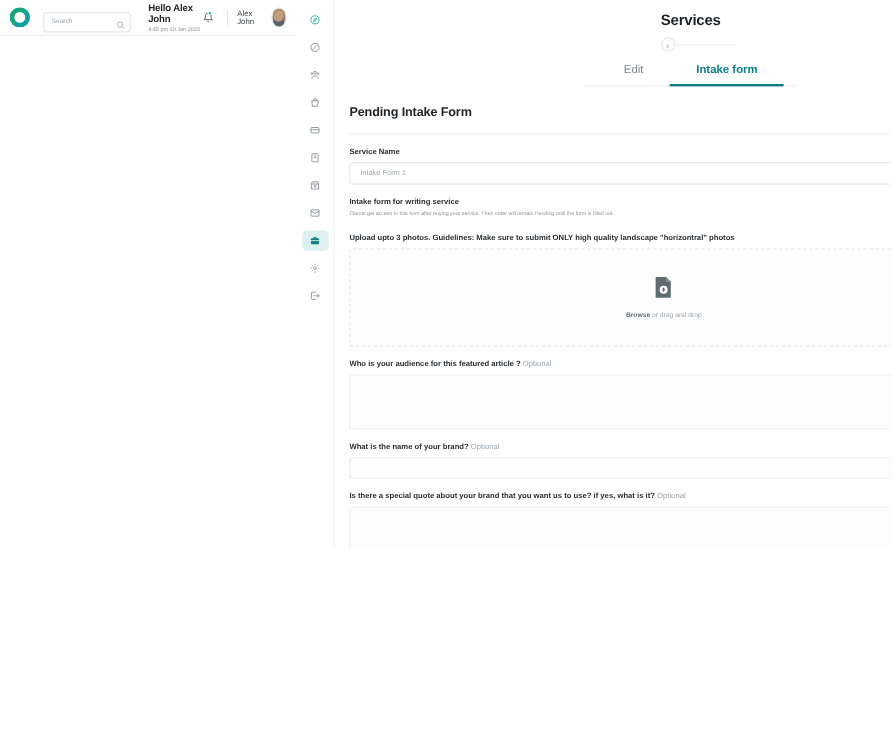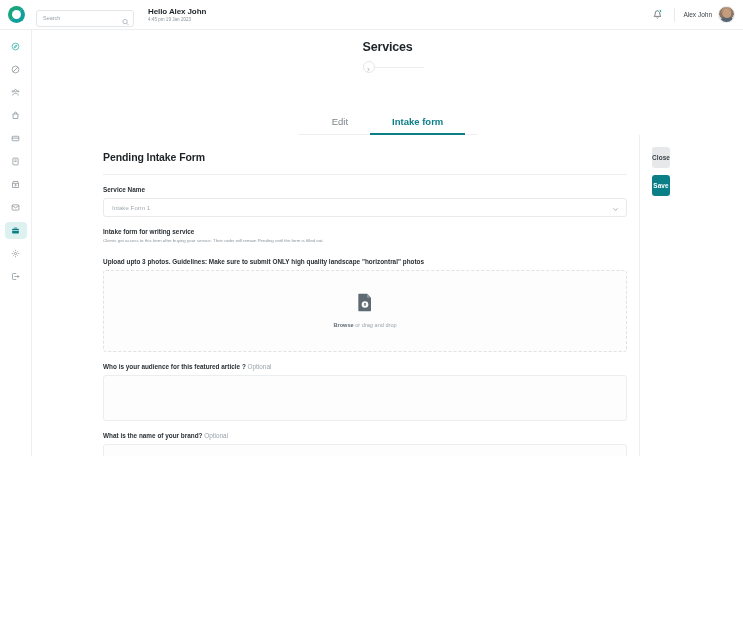--- a/index.html
+++ b/index.html
@@ -12,21 +12,20 @@
     font-family: "Liberation Sans", sans-serif;
     color: #2b3034;
   }
 
   
   .app {
     position: relative;
     width: 743px;
     height: 456px;
     display: flex;
-    flex-direction: column;
   }
 
   
   .topbar {
     height: 30px;
     min-height: 30px;
     display: flex;
     align-items: center;
     background: #ffffff;
     border-bottom: 1px solid #eceef0;
@@ -262,21 +261,20 @@
     border-bottom: 2px solid transparent;
     margin-bottom: -1px;
     background: none;
     border-top: none; border-left: none; border-right: none;
     font-family: "Liberation Sans", sans-serif;
   }
   .tab.active {
     color: #0b7f86;
     font-weight: bold;
     border-bottom-color: #0b7f86;
-    margin-top: 33px;
   }
 
   
   .main-split {
     flex: 1;
     display: flex;
     min-height: 0;
   }
 
   .form-col {

